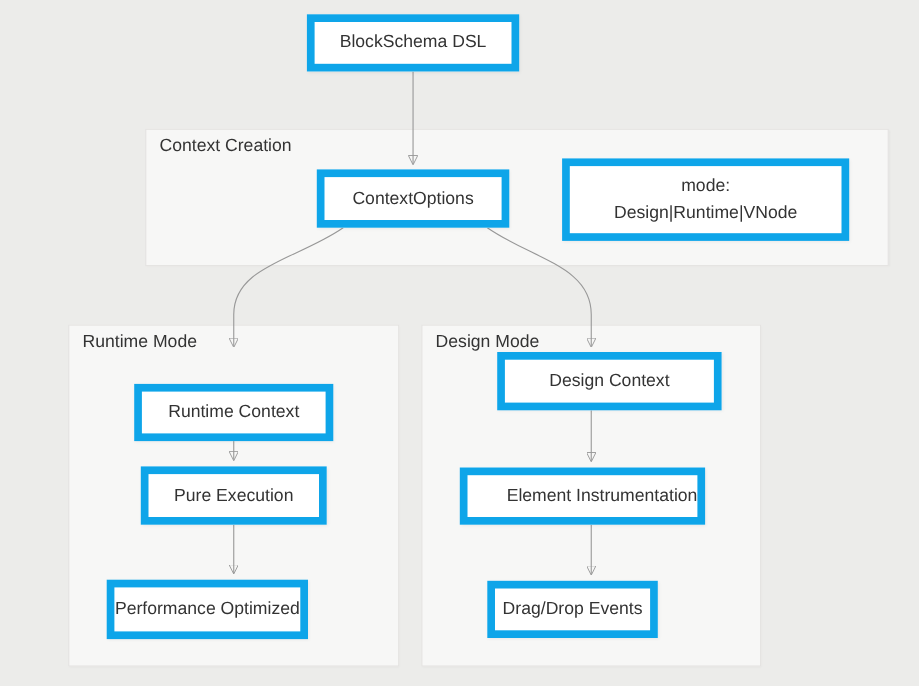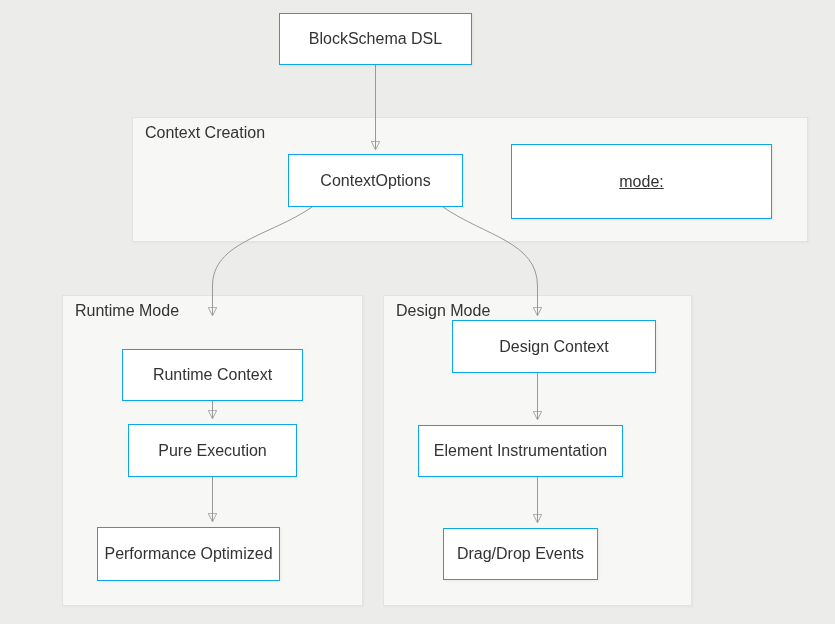--- a/index.html
+++ b/index.html
@@ -27,21 +27,21 @@
     top: 4px; left: 12px;
     width: 100%;
     text-align: left;
     font-size: 16px;
     line-height: 22px;
     color: #333333;
   }
   .node {
     position: absolute;
     background: #ffffff;
-    border: 1px solid #0ea5e9;
+    border: 7px solid #0ea5e9;
     box-shadow: 1px 1px 3px rgba(0,0,0,0.06);
     box-sizing: border-box;
     display: flex;
     flex-direction: column;
     align-items: center;
     justify-content: center;
     font-size: 16px;
     line-height: 24px;
     color: #333333;
     text-align: center;
@@ -91,41 +91,42 @@
   </svg>
 
   <div class="node" style="left:279px; top:13px; width:193px; height:52px;">
     <span>BlockSchema DSL</span>
   </div>
 
   <div class="node" style="left:288px; top:154px; width:175px; height:53px;">
     <span>ContextOptions</span>
   </div>
 
-  <div class="node" style="left:511px; top:144px; width:261px; height:75px;text-decoration:underline;">
+  <div class="node" style="left:511px; top:144px; width:261px; height:75px;">
     <span>mode:</span>
+    <span>Design|Runtime|VNode</span>
   </div>
 
   <div class="node" style="left:122px; top:321px; width:181px; height:52px;margin-top:28px;">
     <span>Runtime Context</span>
   </div>
 
   <div class="node" style="left:128px; top:424px; width:169px; height:53px;">
     <span>Pure Execution</span>
   </div>
 
   <div class="node" style="left:97px; top:527px; width:183px; height:54px;">
     <span>Performance Optimized</span>
   </div>
 
   <div class="node" style="left:452px; top:320px; width:204px; height:53px;">
     <span>Design Context</span>
   </div>
 
-  <div class="node" style="left:418px; top:425px; width:205px; height:52px;">
+  <div class="node" style="left:418px; top:425px; width:223px; height:52px;align-items:flex-end;">
     <span>Element Instrumentation</span>
   </div>
 
   <div class="node" style="left:443px; top:528px; width:155px; height:52px;">
     <span>Drag/Drop Events</span>
   </div>
 
 </div>
 
 </body></html>

